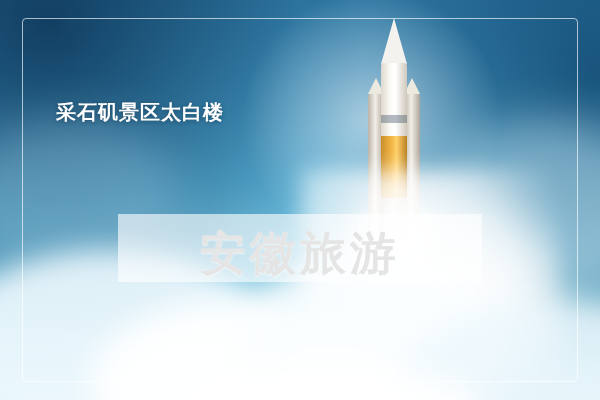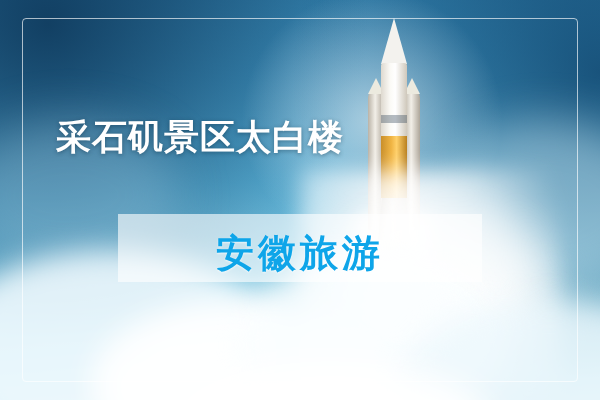--- a/index.html
+++ b/index.html
@@ -147,45 +147,45 @@
     bottom: 18px;
     border: 1px solid rgba(255,255,255,0.65);
     border-radius: 4px;
     pointer-events: none;
   }
 
   
   .headline {
     position: absolute;
     left: 56px;
-    top: 108px;
+    top: 96px;
     width: 340px;
     color: #ffffff;
-    font-size: 35px;
+    font-size: 20px;
     line-height: 1.65;
     font-weight: 700;
     letter-spacing: 1px;
     text-shadow: 0 1px 4px rgba(10,40,60,0.45);
   }
   .headline .line { display: block; white-space: nowrap; }
 
   .badge {
     position: absolute;
     left: 118px;
     top: 214px;
     width: 364px;
     height: 68px;
     background: rgba(255,255,255,0.62);
     display: flex;
     align-items: center;
     justify-content: center;
   }
   .badge-text {
-    color: #0ea5e9;
-    font-size: 38px;
+    color: #e5e5e5;
+    font-size: 46px;
     font-weight: 700;
     letter-spacing: 4px;
     text-shadow: 0 1px 2px rgba(255,255,255,0.7);
     margin-top: 11px;
   }
 </style>
 </head>
 <body>
 
 <div class="stage">

